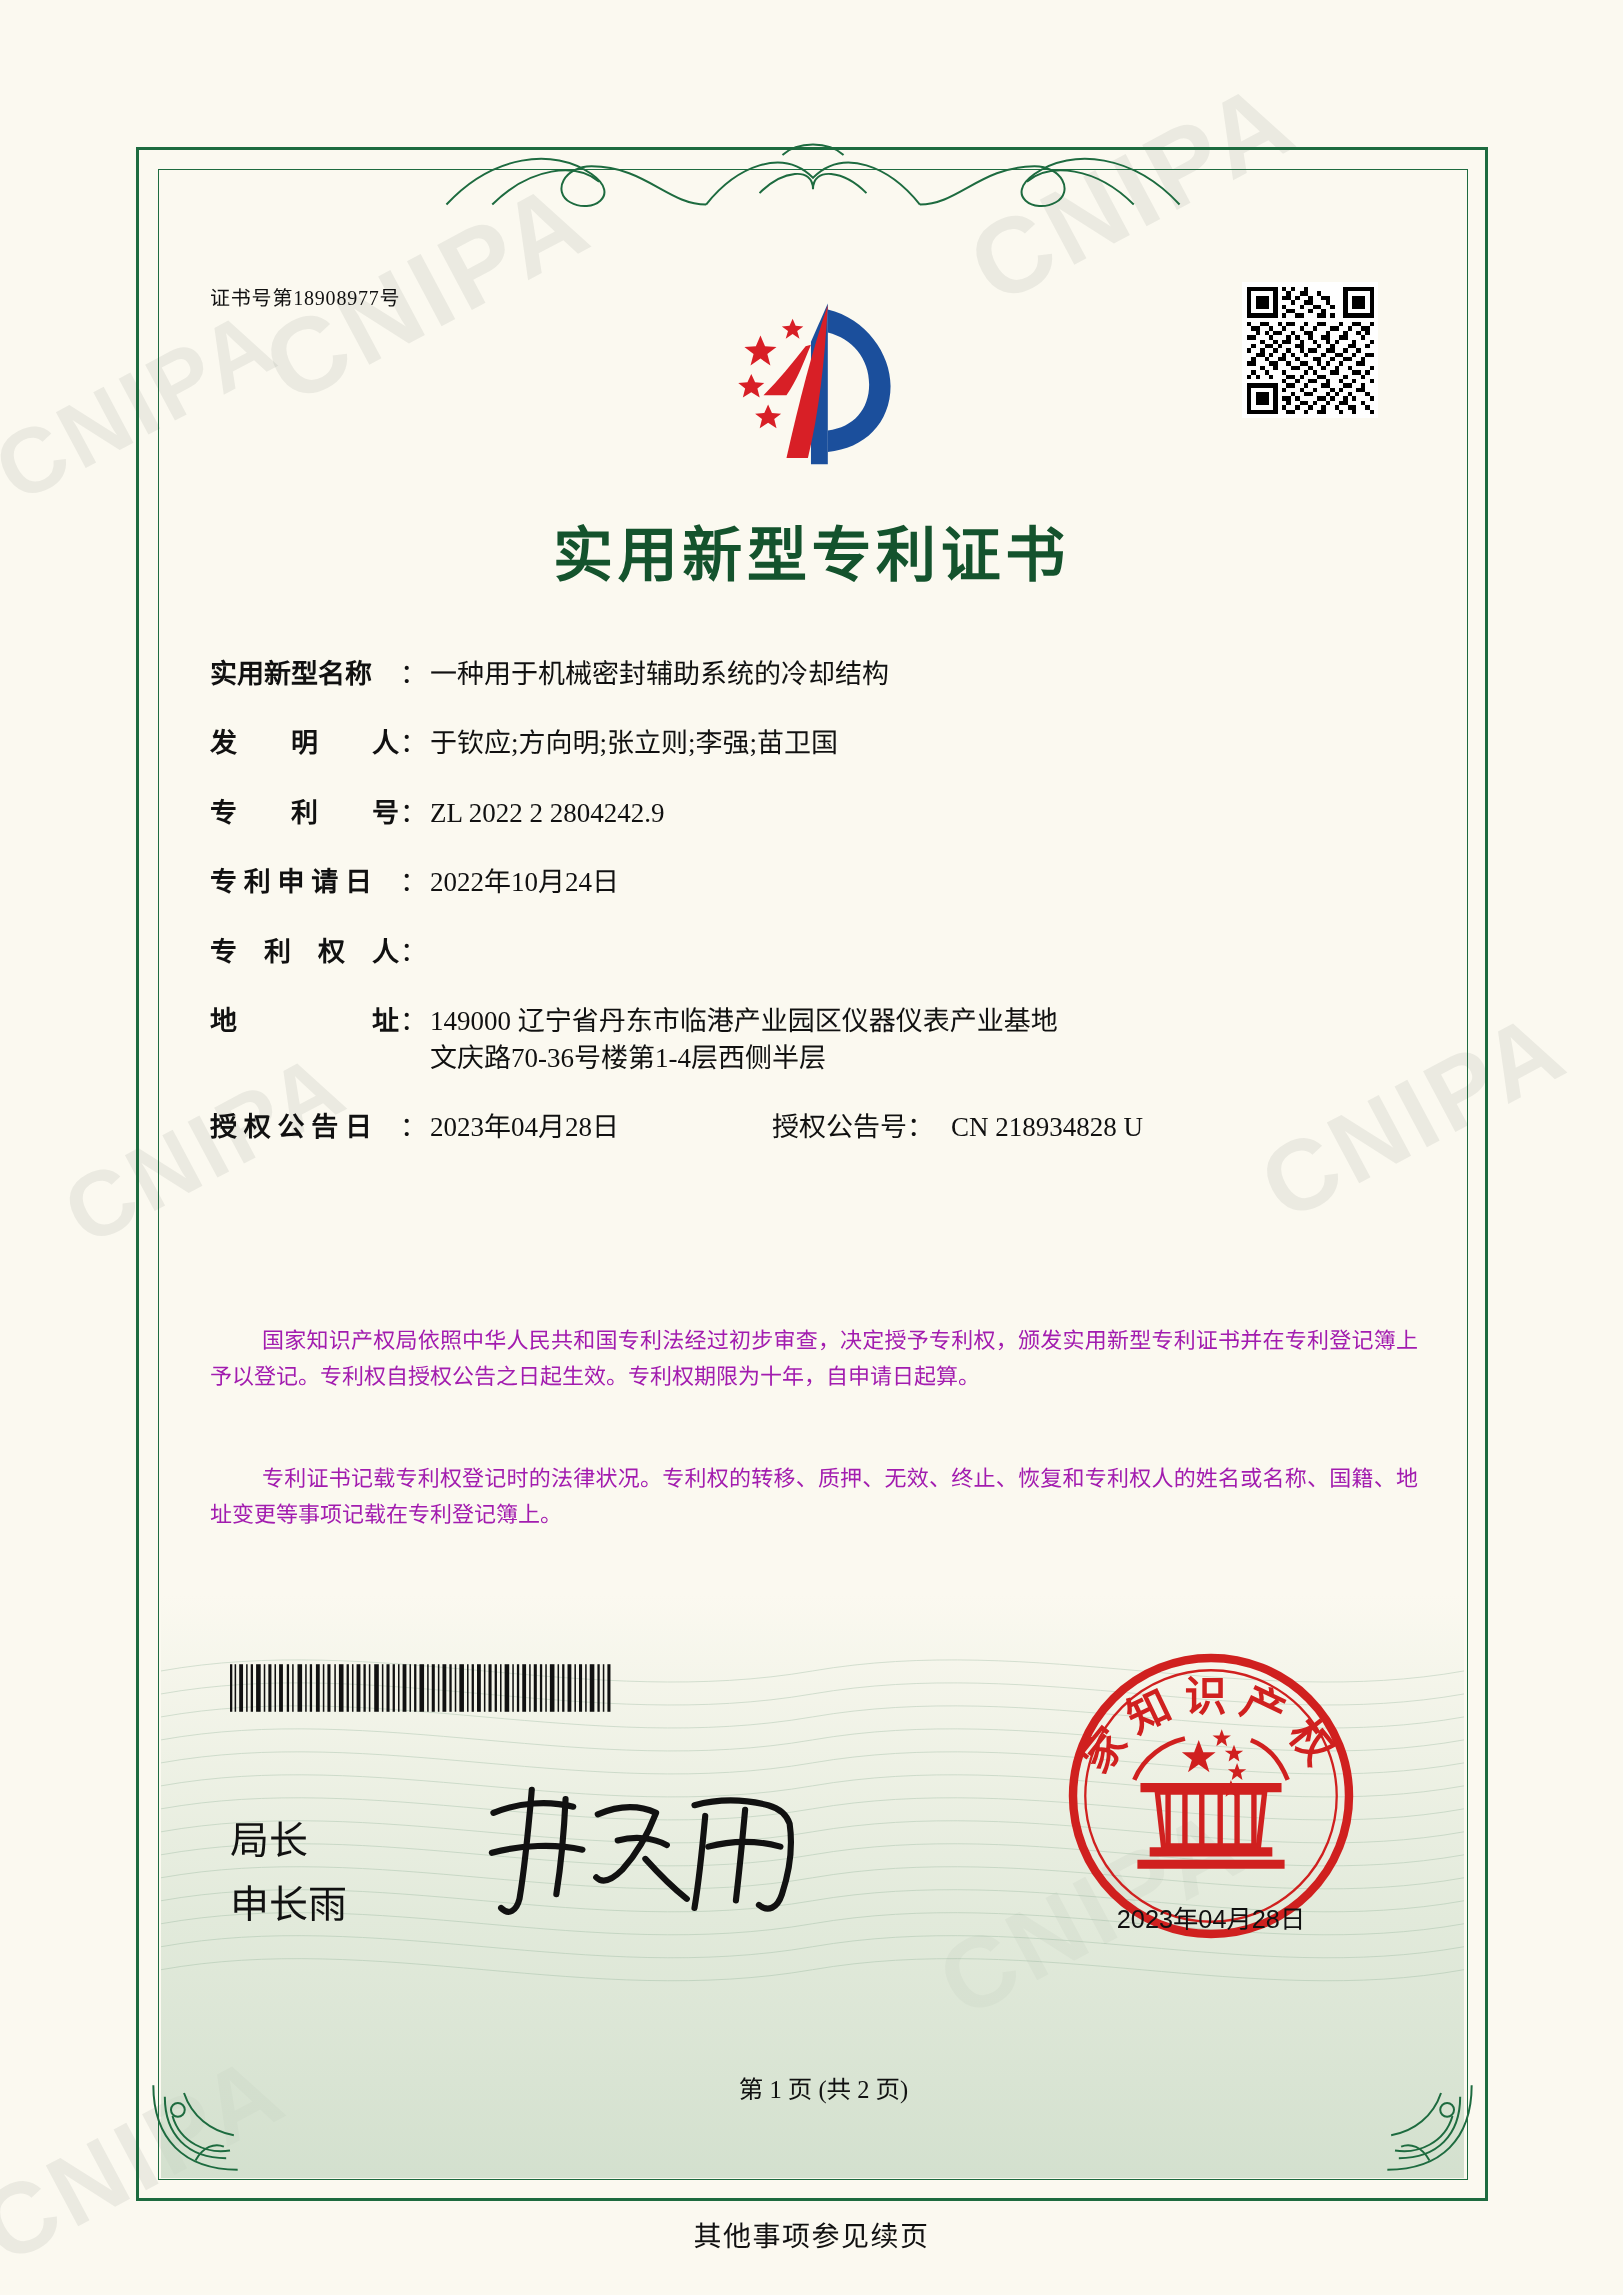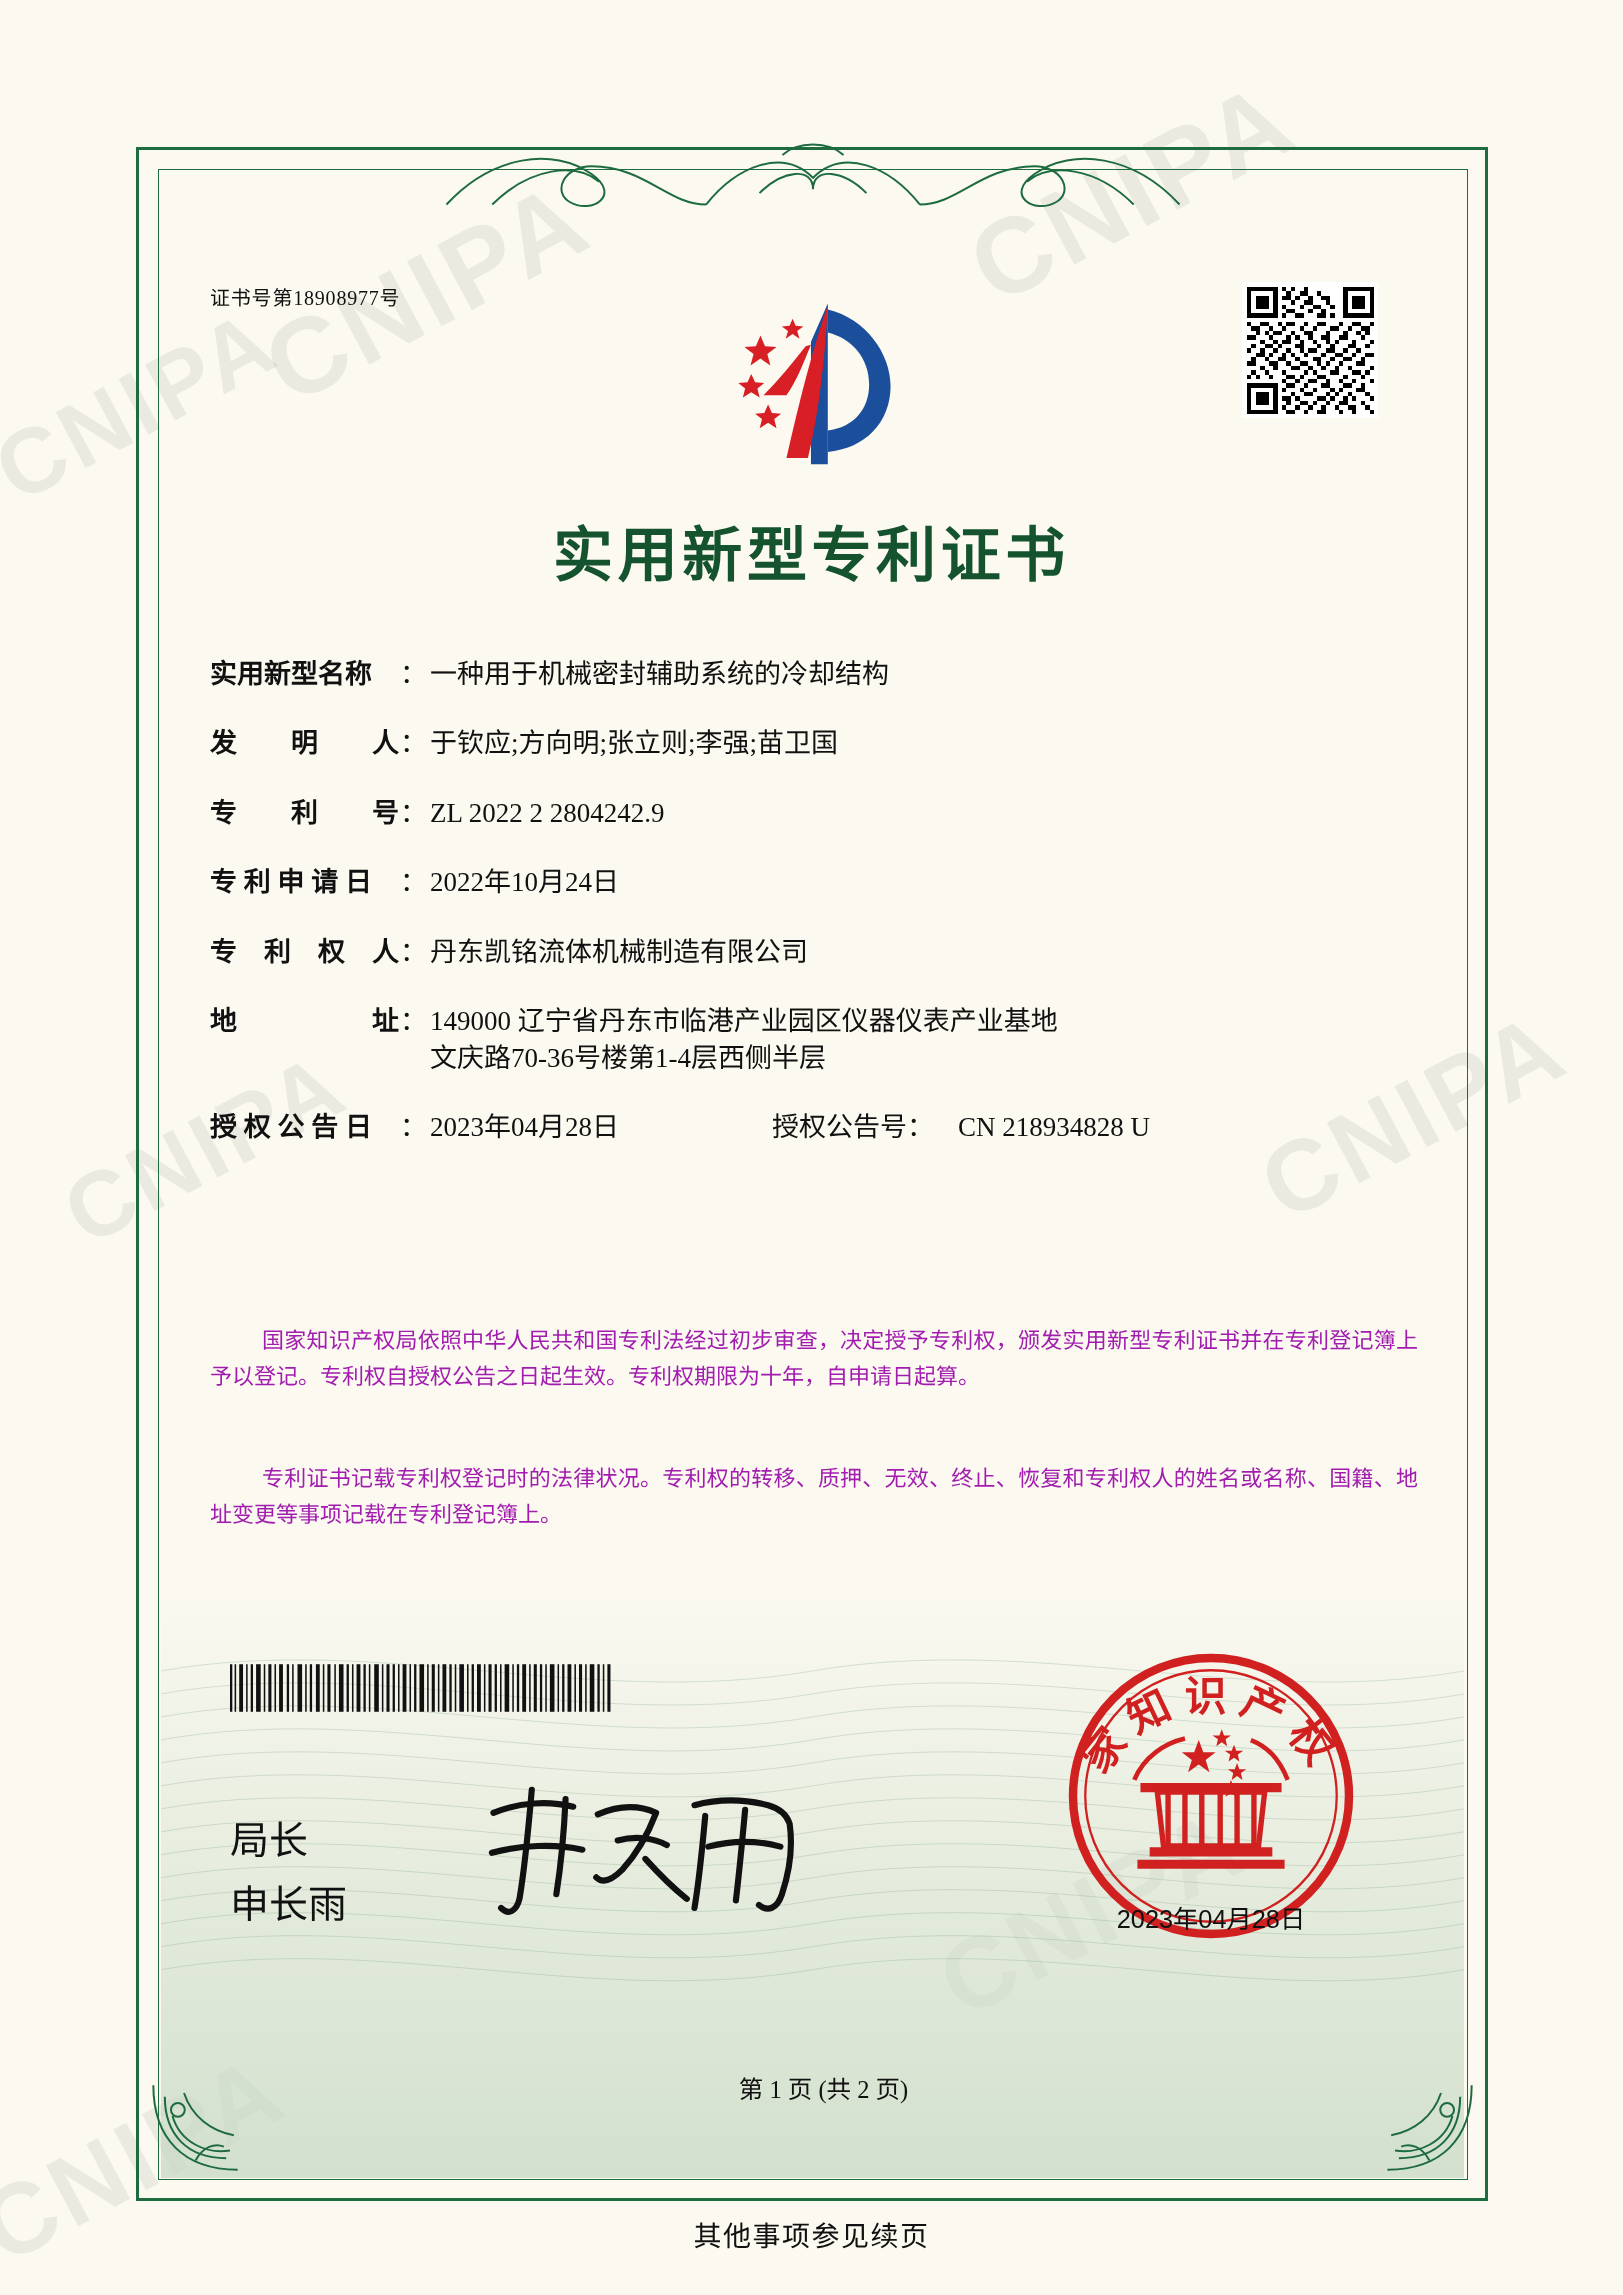--- a/index.html
+++ b/index.html
@@ -144,21 +144,21 @@
   }
   .field-value {
     flex: 1 1 auto;
   }
   .field-value .line2 { display: block; }
   .field-row.inline-two .field-value { display: flex; }
   .grant-no-label {
     margin-left: 153px;
     white-space: nowrap;
   }
-  .grant-no-value { margin-left: 24px; white-space: nowrap; }
+  .grant-no-value { margin-left: 17px; white-space: nowrap; }
 
   .para {
     position: absolute;
     left: 210px;
     width: 1208px;
     font-size: 22px;
     line-height: 1.62;
     color: #a21caf;
     text-align: justify;
     text-indent: 52px;
@@ -521,21 +521,20 @@
 
     <div class="field-row">
       <div class="field-label">专 利 申 请 日</div>
       <div class="field-colon">：</div>
       <div class="field-value">2022年10月24日</div>
     </div>
 
     <div class="field-row">
       <div class="field-label">专　利　权　人</div>
       <div class="field-colon">：</div>
-      <div class="field-value">丹东凯铭流体机械制造有限公司</div>
     </div>
 
     <div class="field-row">
       <div class="field-label">地　　　　　址</div>
       <div class="field-colon">：</div>
       <div class="field-value">
         <span>149000 辽宁省丹东市临港产业园区仪器仪表产业基地</span>
         <span class="line2">文庆路70-36号楼第1-4层西侧半层</span>
       </div>
     </div>

